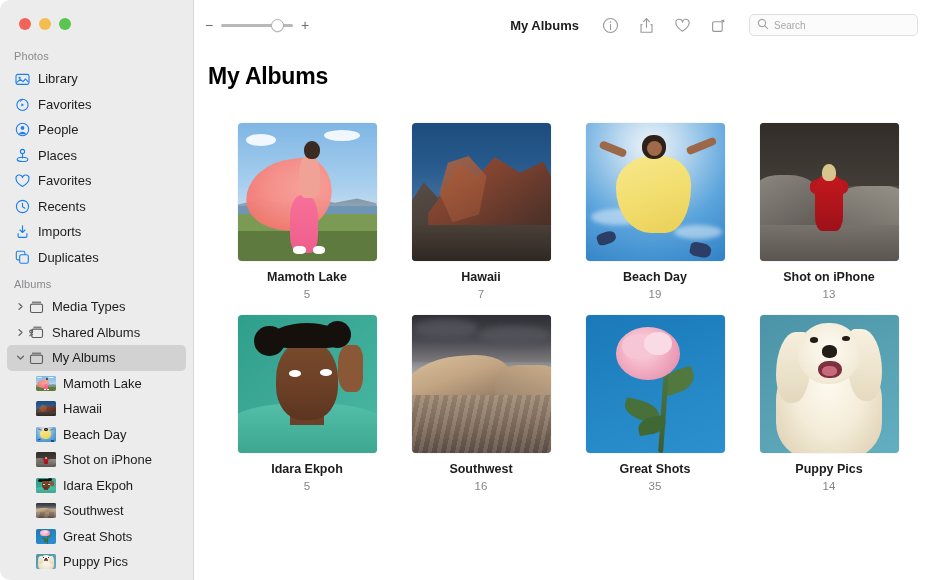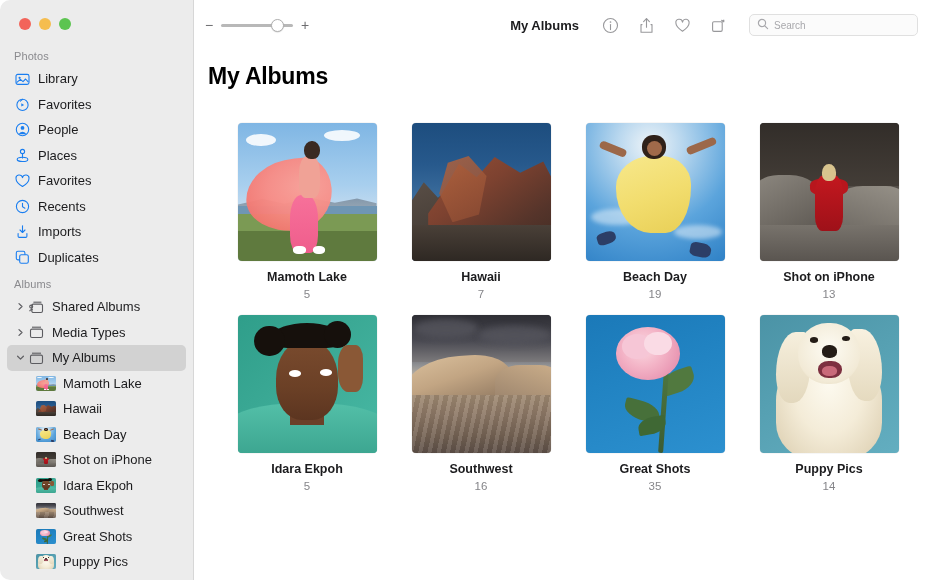--- a/index.html
+++ b/index.html
@@ -419,41 +419,41 @@
         </div>
         <div class="sb-section">Albums</div>
         <div class="sb-row">
           <span class="disc">
             <svg width="9" height="9" viewBox="0 0 9 9" fill="none" stroke="#5f5f63" stroke-width="1.25" stroke-linecap="round" stroke-linejoin="round">
               <path d="M3 1.6 6 4.5 3 7.4"></path>
             </svg>
           </span>
           <span class="sb-ico">
             <svg width="15" height="14" viewBox="0 0 15 14" fill="none" stroke="#5c5c60" stroke-width="1.1">
+              <path d="M3 2.2h9"></path>
+              <rect x="1.5" y="4.1" width="12" height="8.4" rx="1.5"></rect>
+            </svg>
+          </span>
+          <span>Media Types</span>
+        </div>
+        <div class="sb-row">
+          <span class="disc">
+            <svg width="9" height="9" viewBox="0 0 9 9" fill="none" stroke="#5f5f63" stroke-width="1.25" stroke-linecap="round" stroke-linejoin="round">
+              <path d="M3 1.6 6 4.5 3 7.4"></path>
+            </svg>
+          </span>
+          <span class="sb-ico">
+            <svg width="15" height="14" viewBox="0 0 15 14" fill="none" stroke="#5c5c60" stroke-width="1.1">
               <path d="M4.4 2.2h8"></path>
               <rect x="2.8" y="4.1" width="10.7" height="8.4" rx="1.5"></rect>
               <circle cx="2.2" cy="6.6" r="1.5"></circle>
               <path d="M0.6 11.2a2.4 2.4 0 0 1 3.2-1.4"></path>
             </svg>
           </span>
           <span>Shared Albums</span>
-        </div>
-        <div class="sb-row">
-          <span class="disc">
-            <svg width="9" height="9" viewBox="0 0 9 9" fill="none" stroke="#5f5f63" stroke-width="1.25" stroke-linecap="round" stroke-linejoin="round">
-              <path d="M3 1.6 6 4.5 3 7.4"></path>
-            </svg>
-          </span>
-          <span class="sb-ico">
-            <svg width="15" height="14" viewBox="0 0 15 14" fill="none" stroke="#5c5c60" stroke-width="1.1">
-              <path d="M3 2.2h9"></path>
-              <rect x="1.5" y="4.1" width="12" height="8.4" rx="1.5"></rect>
-            </svg>
-          </span>
-          <span>Media Types</span>
         </div>
         <div class="sb-row selected">
           <span class="disc">
             <svg width="9" height="9" viewBox="0 0 9 9" fill="none" stroke="#5f5f63" stroke-width="1.25" stroke-linecap="round" stroke-linejoin="round">
               <path d="M1.6 3.2 4.5 6.1 7.4 3.2"></path>
             </svg>
           </span>
           <span class="sb-ico">
             <svg width="15" height="14" viewBox="0 0 15 14" fill="none" stroke="#5c5c60" stroke-width="1.1">
               <path d="M3 2.2h9"></path>

